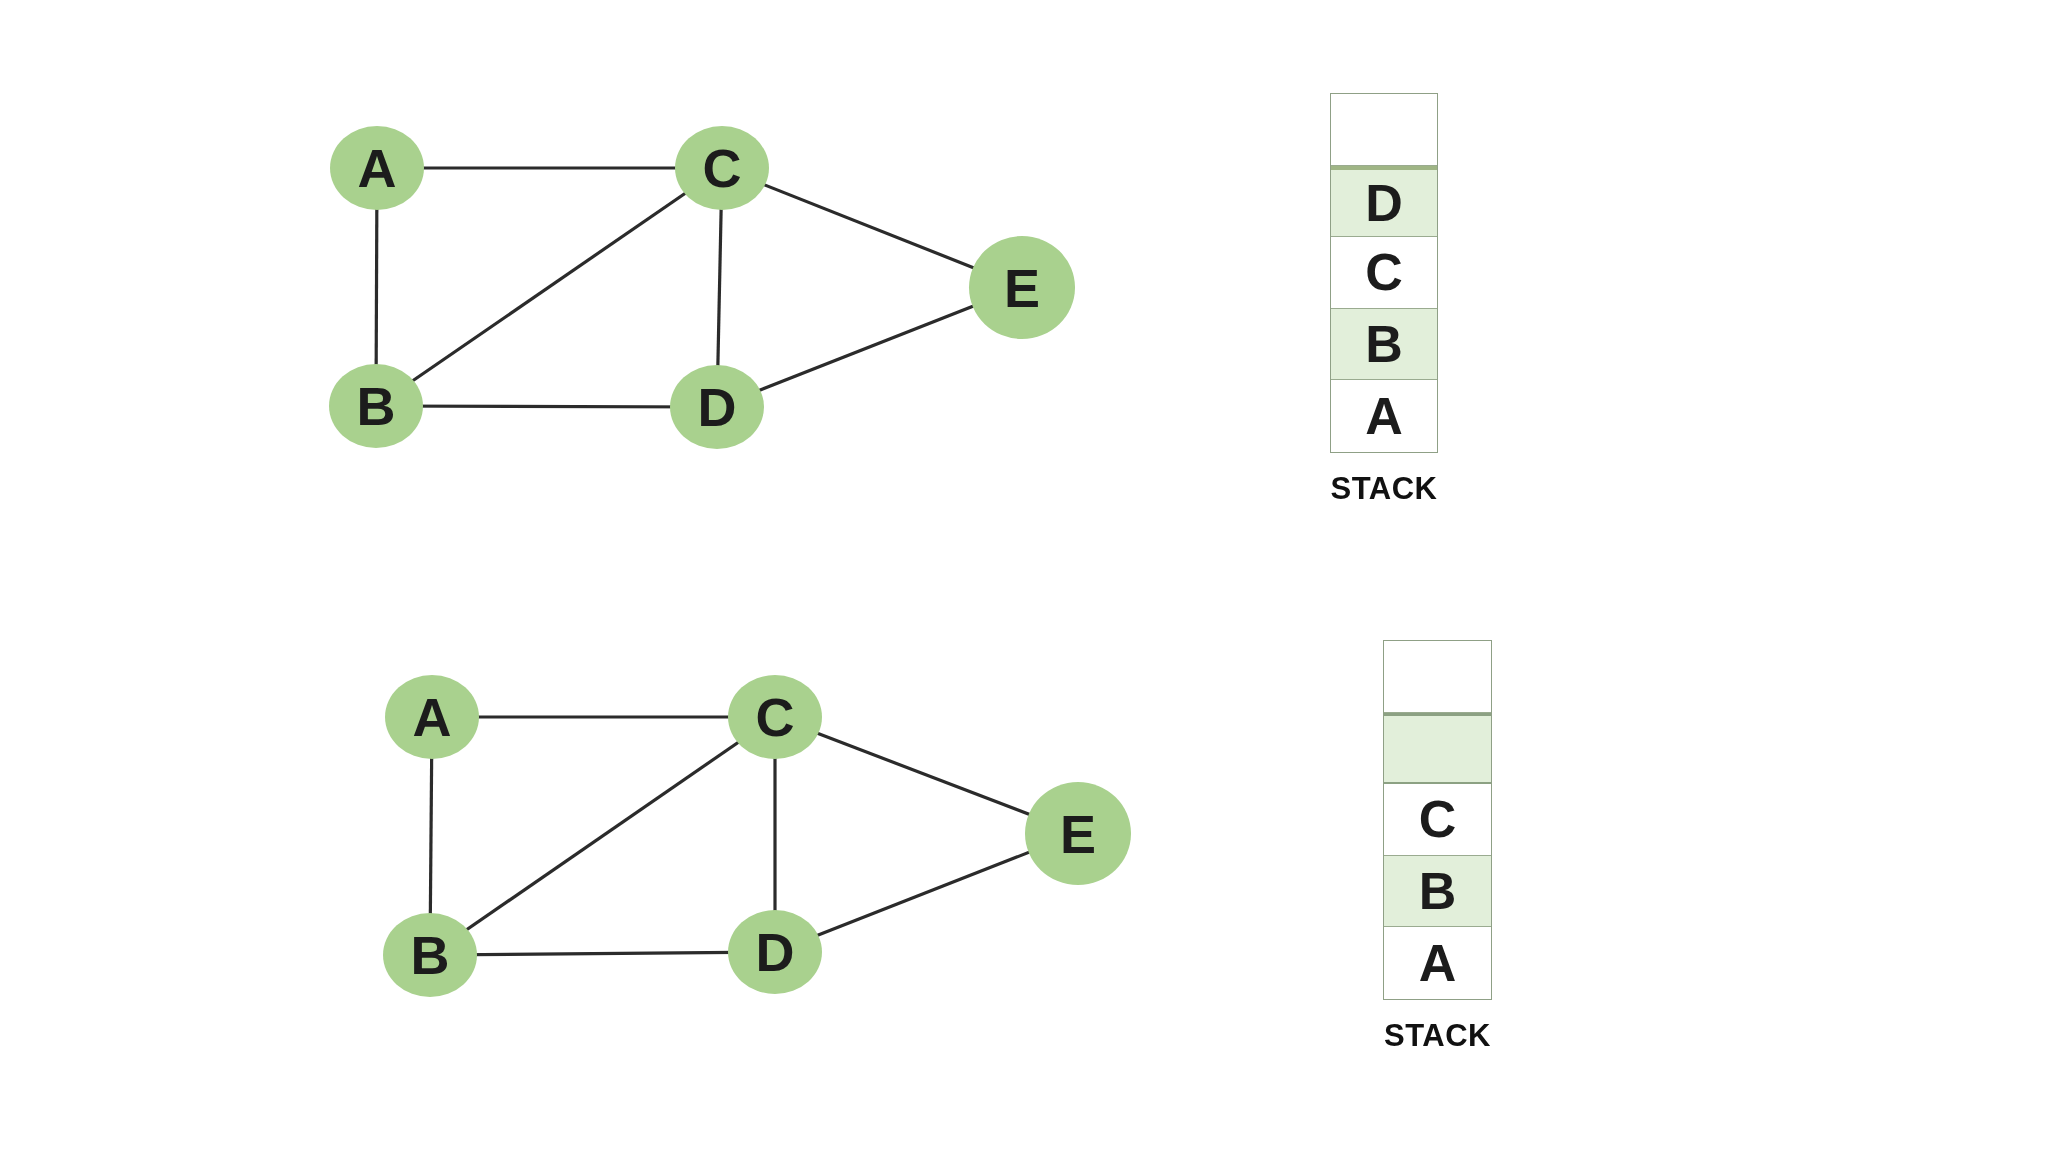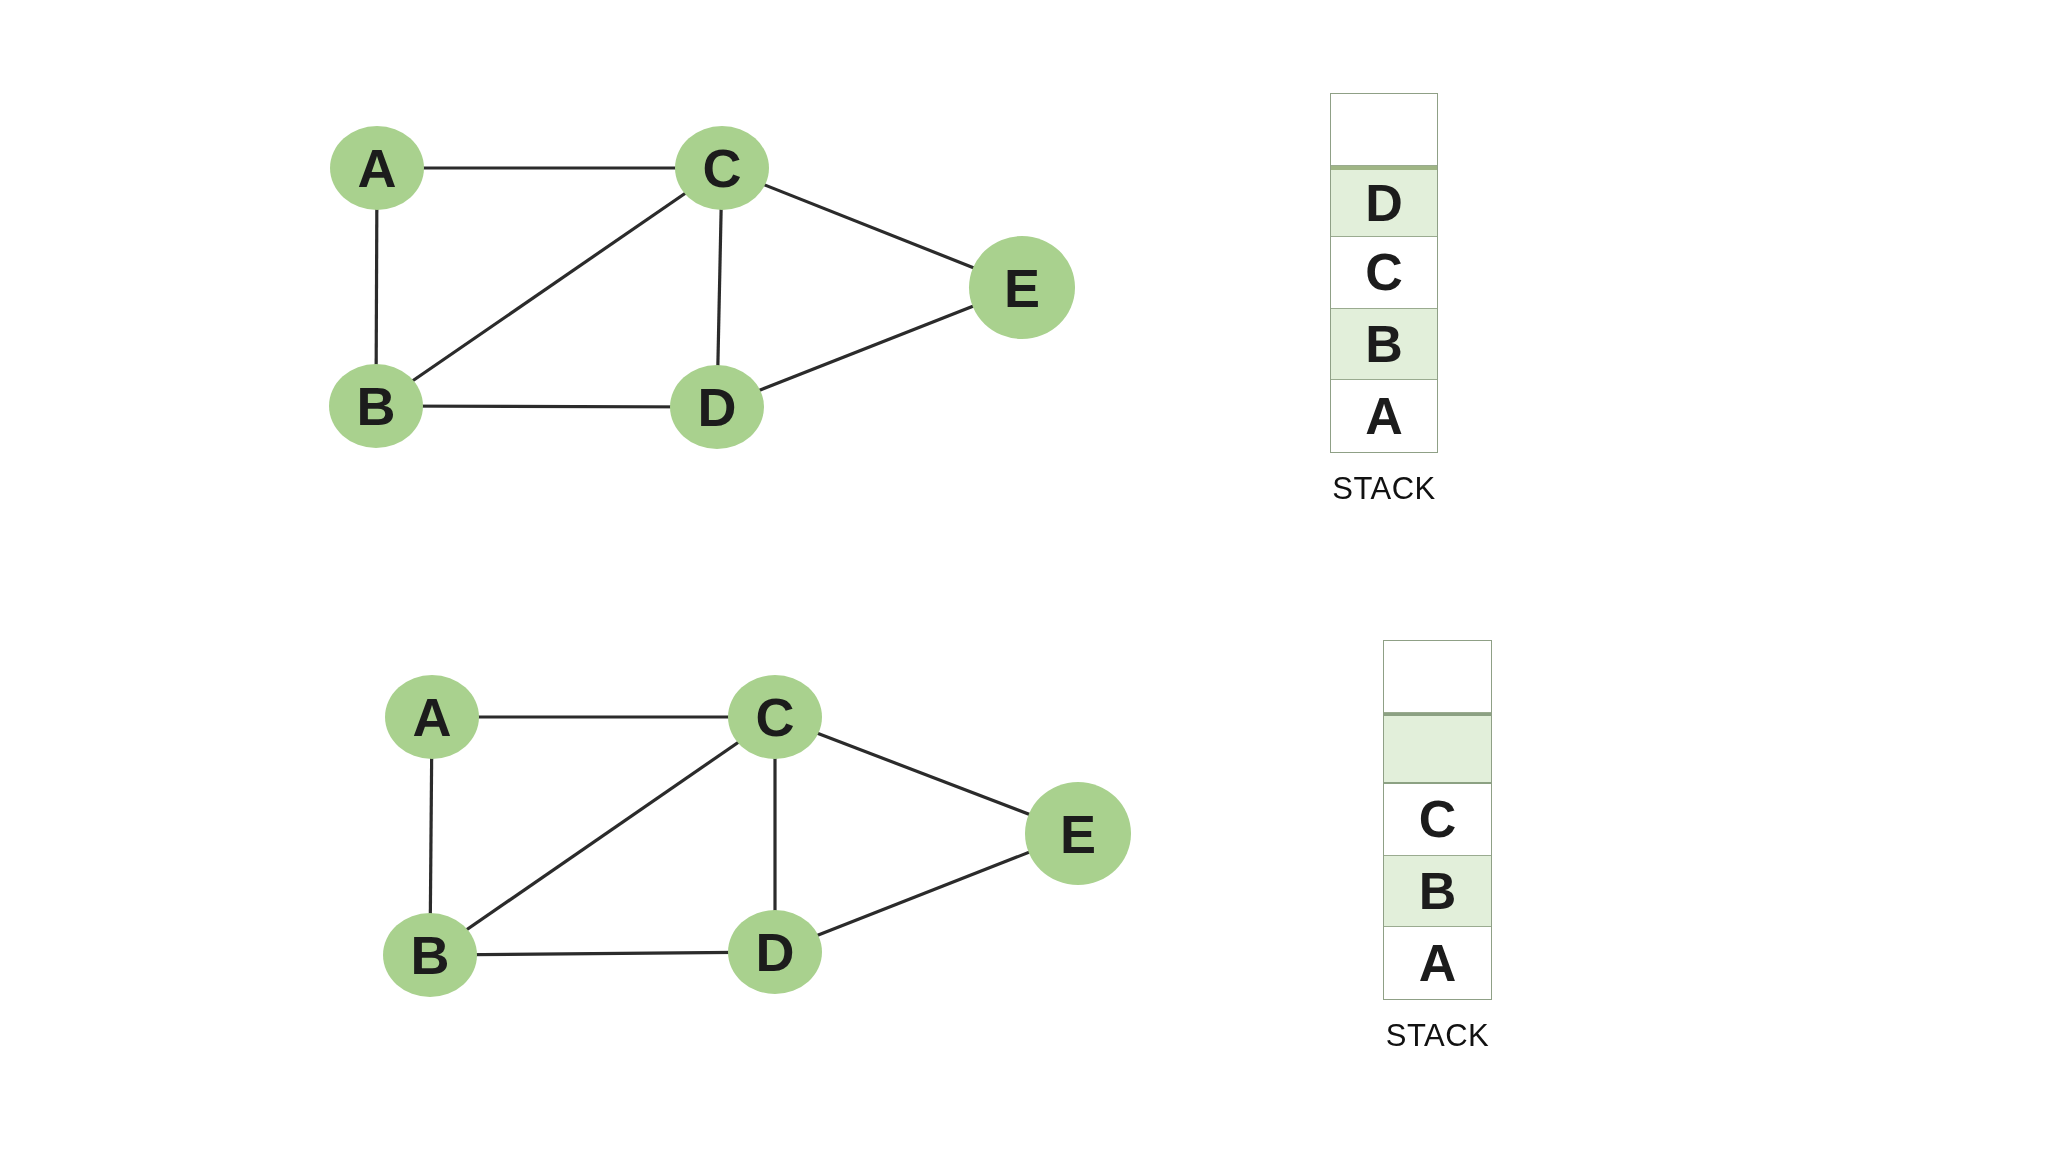--- a/index.html
+++ b/index.html
@@ -71,21 +71,21 @@
   .stack-cell.shaded { background: #e2efda; }
   .stack-cell.divider-thick { border-top: 4px solid #9fb585; }
   .stack-cell.divider-med {
     border-top: 3px solid #8ca183;
     border-bottom: 2px solid #8ca183;
   }
   .stack-label {
     margin-top: 18px;
     text-align: center;
     font-size: 31px;
-    font-weight: 400;
+    font-weight: 700;
     color: #111111;
     letter-spacing: 0.5px;
   }
 </style>
 </head>
 <body>
 
 <div id="canvas">
 
   <svg id="edges" viewBox="0 0 2048 1152" xmlns="http://www.w3.org/2000/svg">

